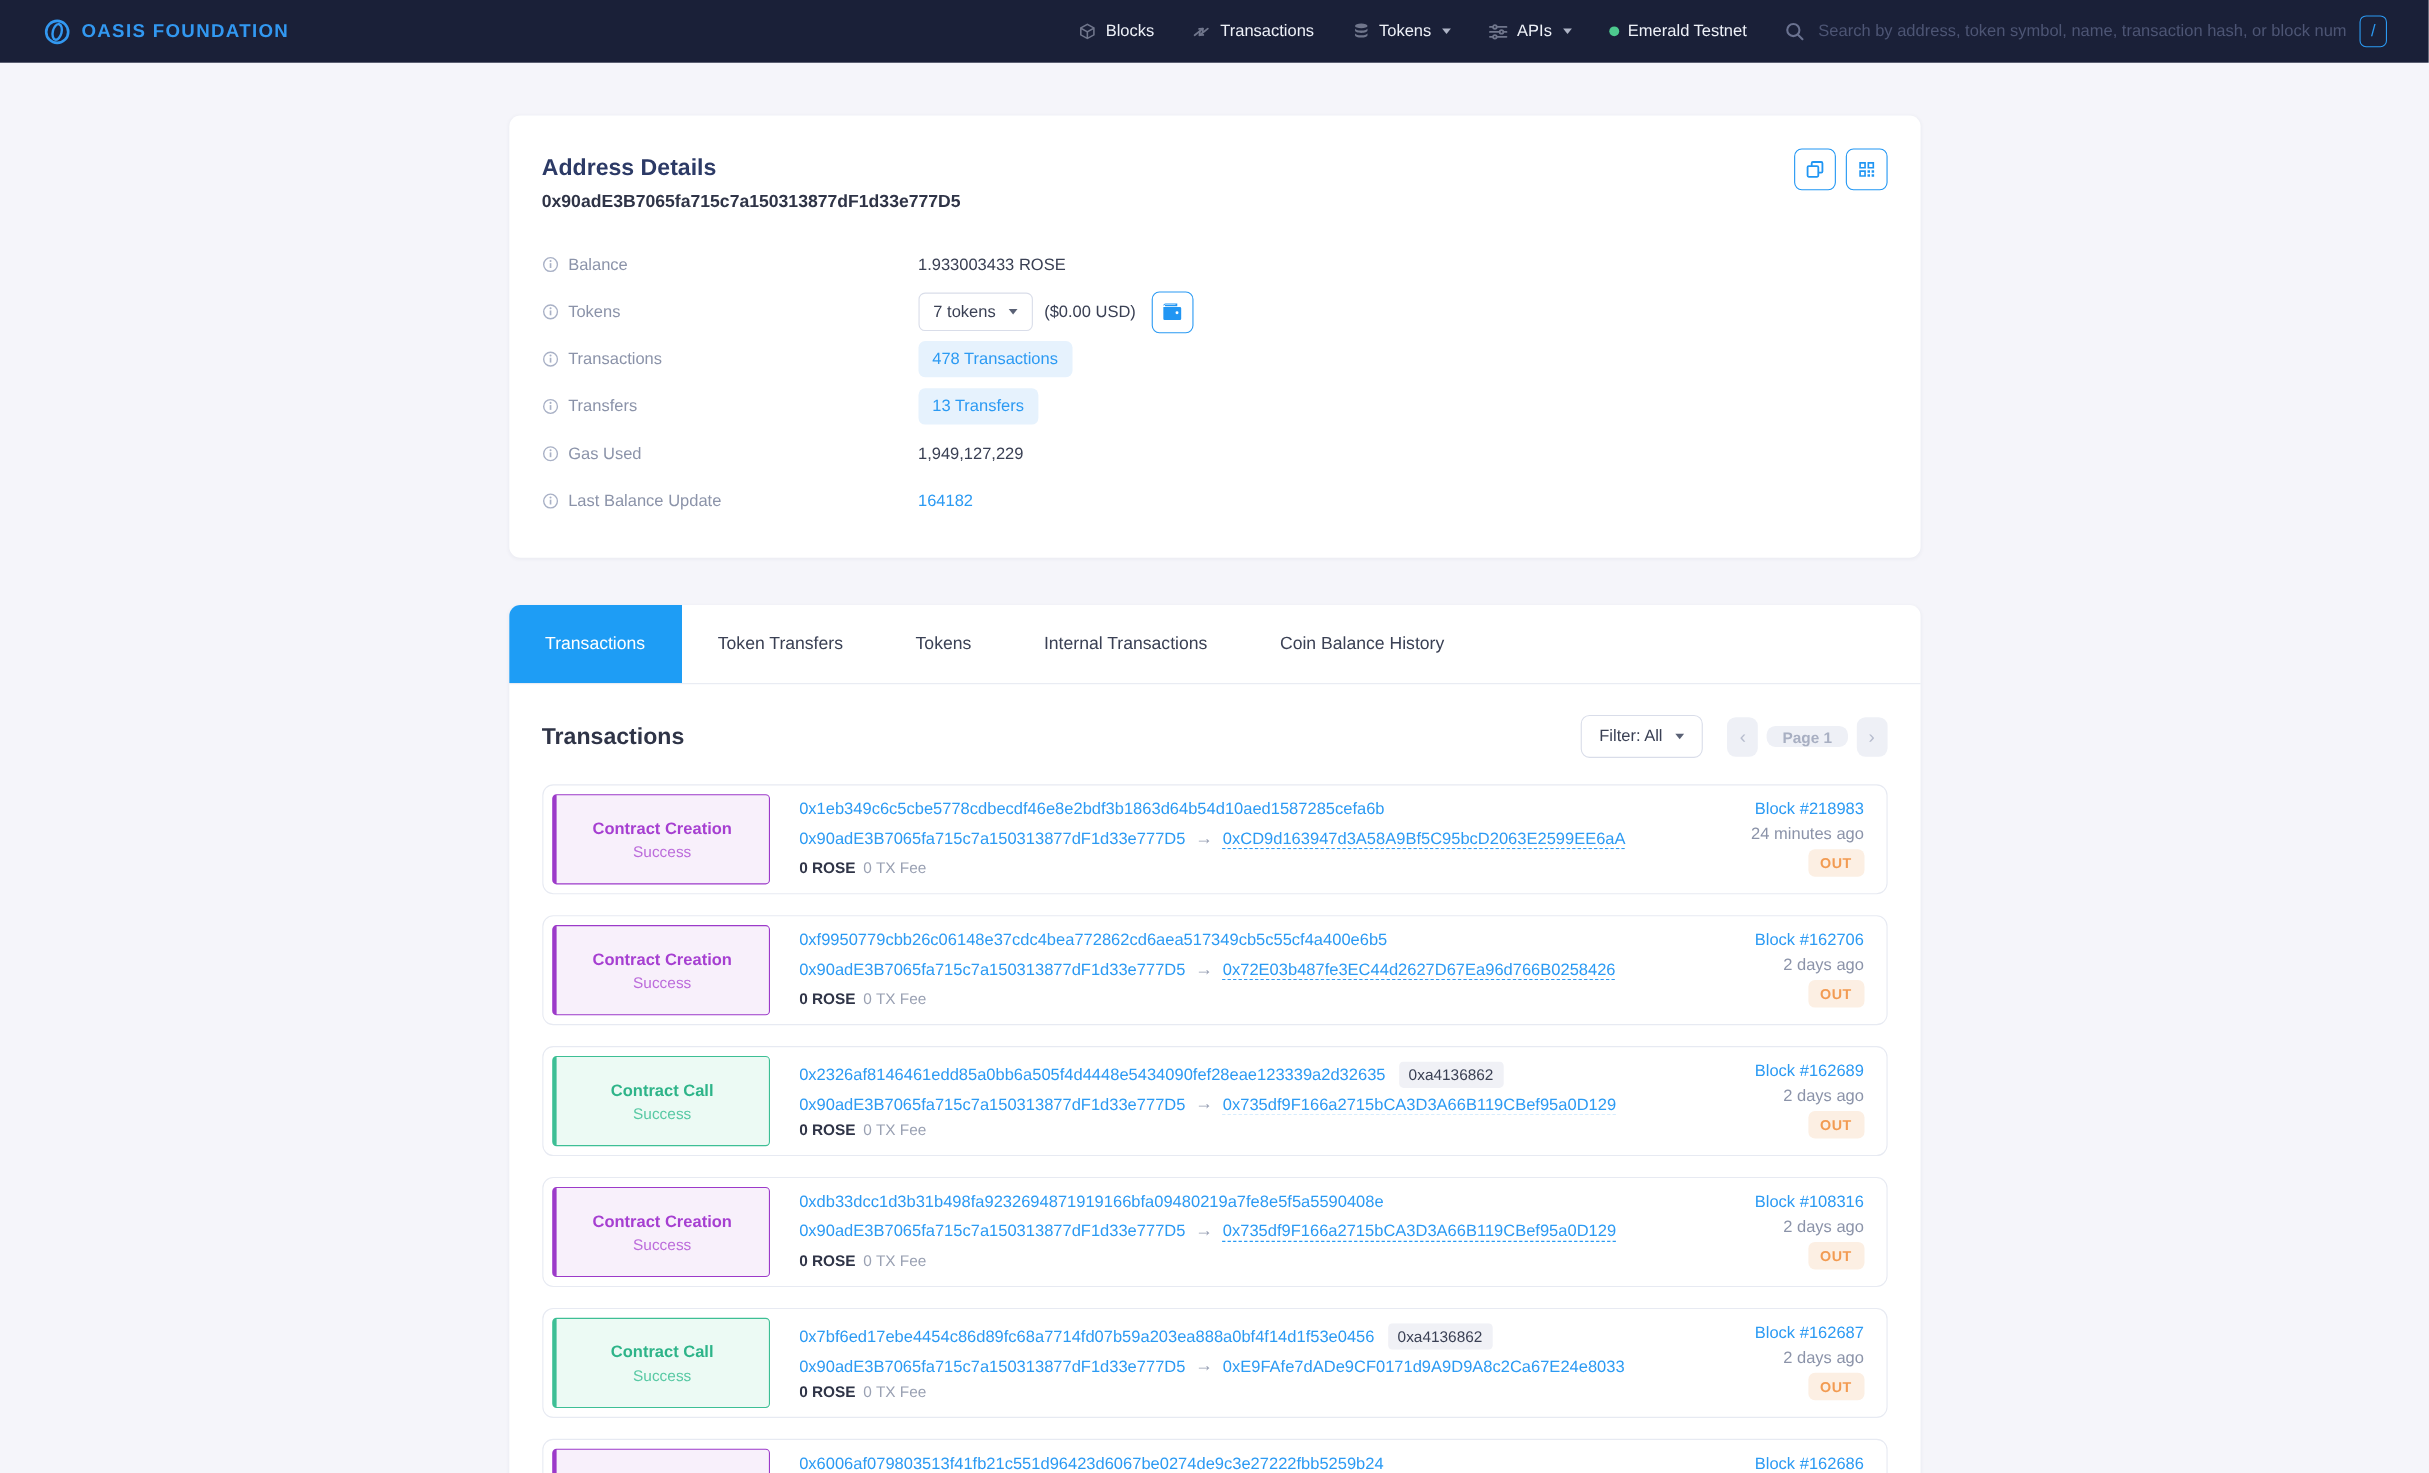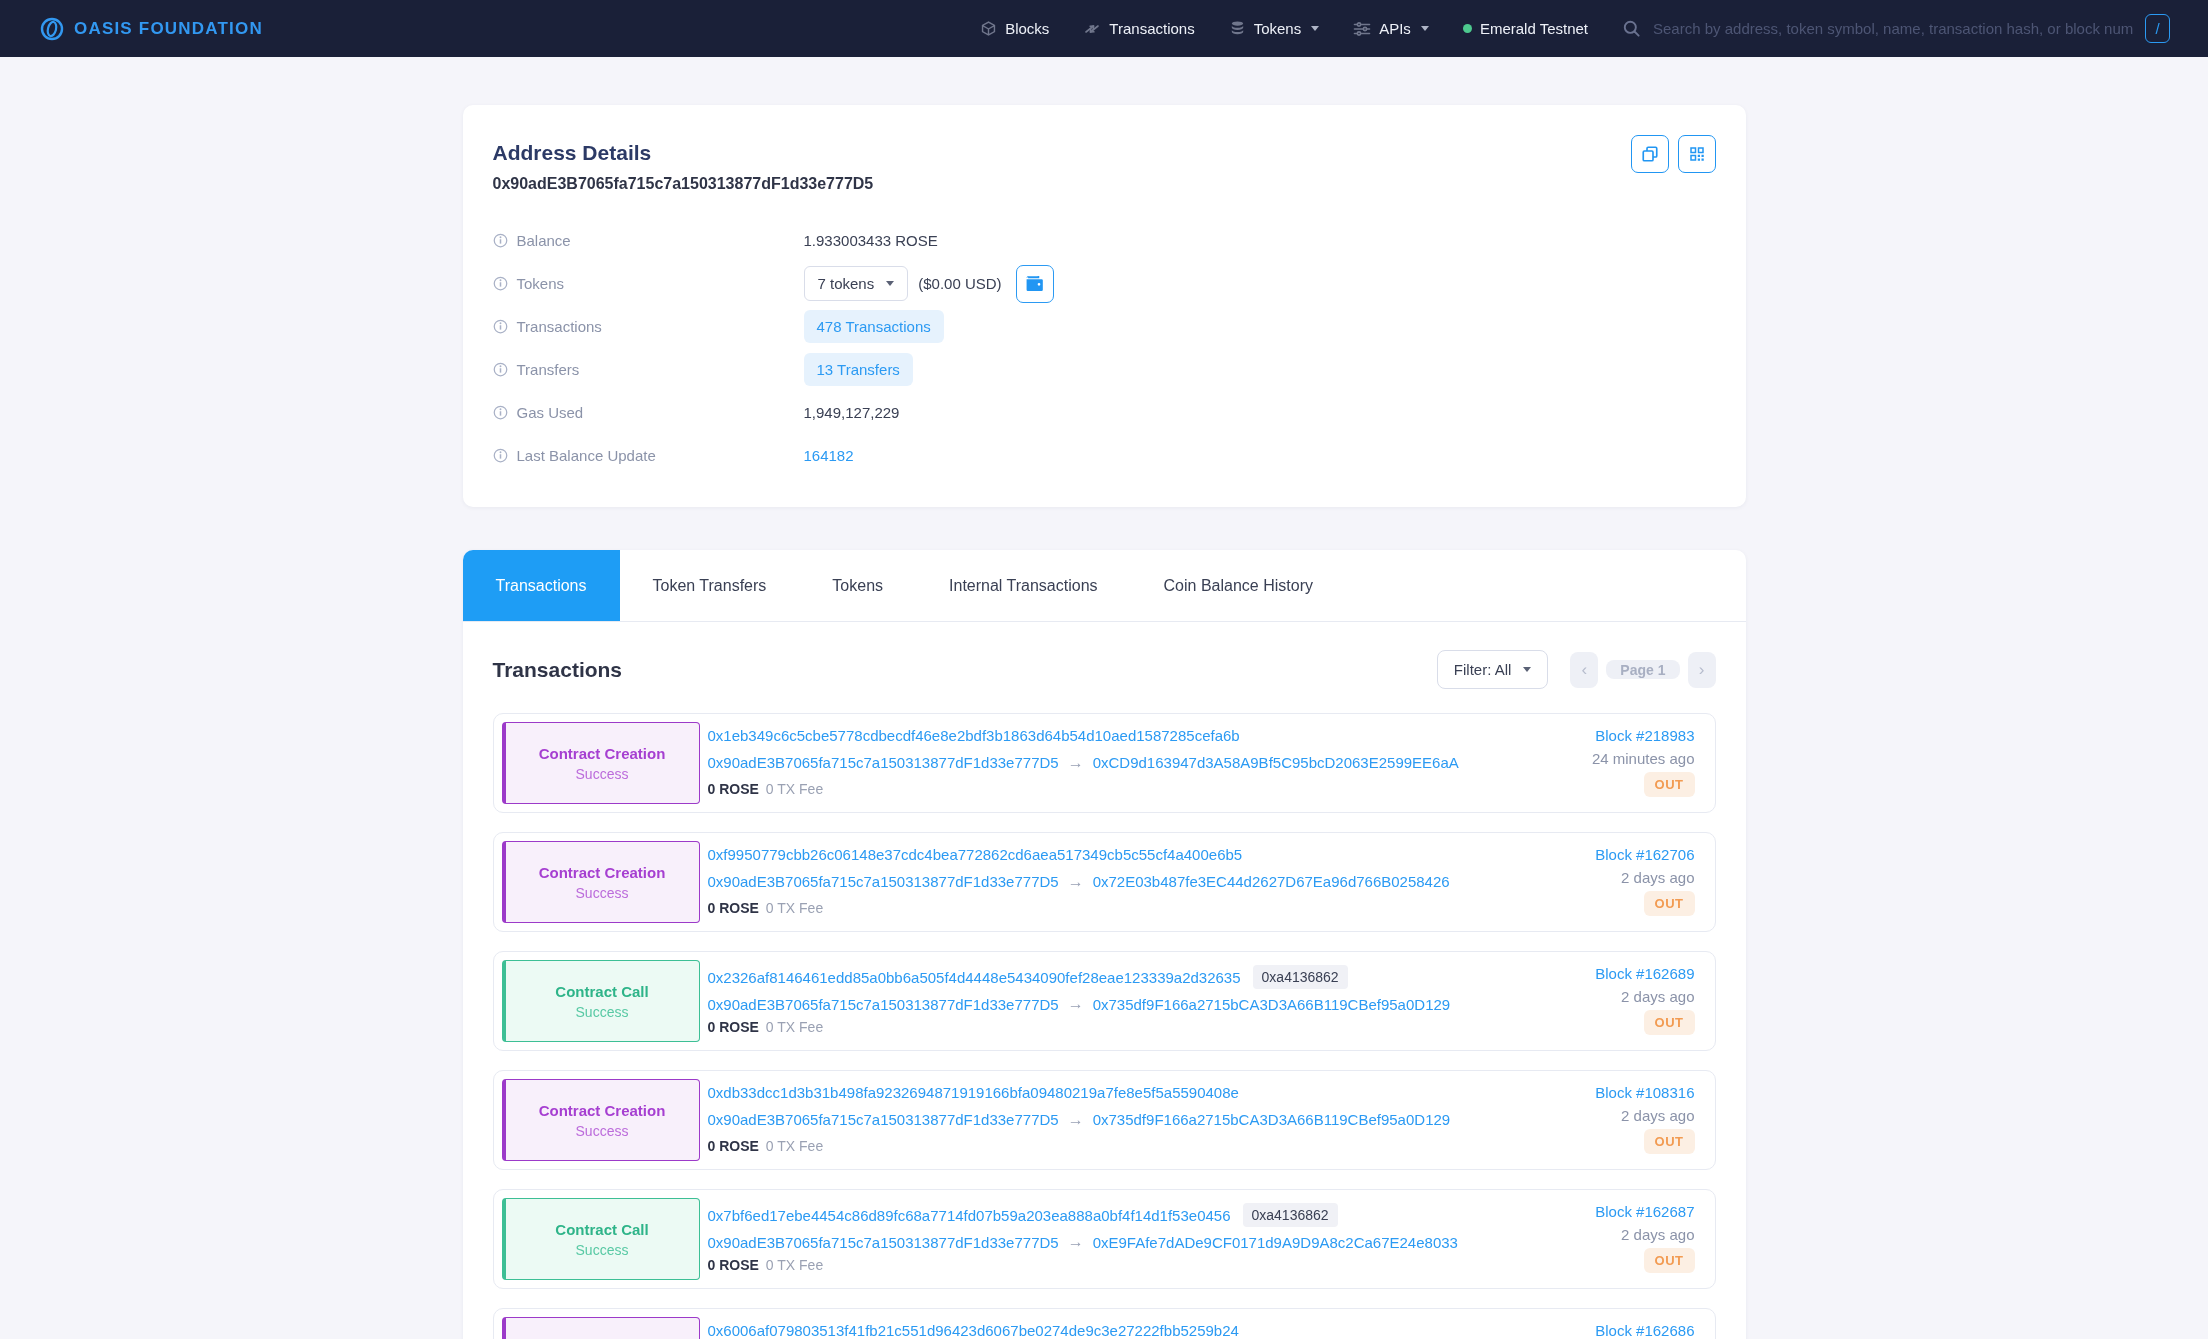--- a/index.html
+++ b/index.html
@@ -34,21 +34,21 @@
   .address-card { margin-top:48px; padding:36px 30px 30px; position:relative; }
   .addr-title { font-size:21px; font-weight:bold; color:#2c3a66; }
   .addr-hash { margin-top:10px; font-size:16px; font-weight:bold; color:#2f3447; }
   .card-actions { position:absolute; top:30px; right:30px; display:flex; gap:9px; }
   .icon-btn { width:38px; height:38px; border:1.5px solid #2196f3; border-radius:7px;
               background:#fff; display:flex; align-items:center; justify-content:center;
               cursor:pointer; }
   .detail-rows { margin-top:26px; }
   .drow { display:flex; align-items:center; height:43px; }
   .dlabel { width:311px; display:flex; align-items:center; gap:9px; color:#8b93a9; font-size:15px; }
-  .dvalue { font-size:15px; color:#3a4054; display:flex; align-items:center; gap:10px; }
+  .dvalue { font-size:15px; color:#3a4054; display:flex; align-items:center; gap:10px;margin-left:31px; }
   .pill { background:#e6f2fd; color:#2b9af3; padding:8px 13px; border-radius:6px;
           font-size:15px; cursor:pointer; }
   .blue-link { color:#2b9af3; text-decoration:none; cursor:pointer; }
   .select-btn { display:flex; align-items:center; gap:10px; border:1px solid #d9dde9;
                 border-radius:6px; background:#fff; padding:8px 13px; font-size:15px;
                 color:#3a4054; cursor:pointer; }
   .select-btn .caret { border-top-color:#5a6175; }
   .wallet-btn { width:38px; height:38px; border:1.5px solid #2b9af3; border-radius:7px;
                 background:#fff; display:flex; align-items:center; justify-content:center;
                 cursor:pointer; margin-left:4px; }
@@ -82,21 +82,21 @@
               display:flex; flex-direction:column; align-items:center; justify-content:center;
               gap:4px; text-align:center; flex-shrink:0; }
   .tx-card.creation .tx-badge { border-color:#9c3ac9; background:#f8f0fb; }
   .tx-card.creation .tx-type { color:#a63fd1; }
   .tx-card.creation .tx-status { color:#bc6cdb; }
   .tx-card.call .tx-badge { border-color:#3dbf95; background:#ecfaf4; }
   .tx-card.call .tx-type { color:#2eb489; }
   .tx-card.call .tx-status { color:#58c9a4; }
   .tx-type { font-size:15px; font-weight:bold; }
   .tx-status { font-size:14px; }
-  .tx-main { flex:1; min-width:0; margin-left:8px; padding:5px 0 7px;
+  .tx-main { flex:1; min-width:0; margin-left:27px; padding:5px 0 7px;
              display:flex; flex-direction:column; justify-content:space-between; }
   .tx-line { display:flex; align-items:center; gap:12px; white-space:nowrap; overflow:hidden; }
   .tx-hash { font-size:15px; }
   .method-tag { background:#f0f1f6; border-radius:4px; padding:4px 9px; font-size:14px; color:#3a4054; }
   .tx-addr-line { font-size:15px; gap:9px; }
   .dashed-link { text-decoration:underline dashed; text-underline-offset:4px; text-decoration-thickness:1px; }
   .tx-arrow { color:#98a0b4; font-size:16px; }
   .tx-value-line { font-size:14px; gap:7px; }
   .tx-value { font-weight:bold; color:#2f3447; }
   .tx-fee { color:#9aa1b3; }

